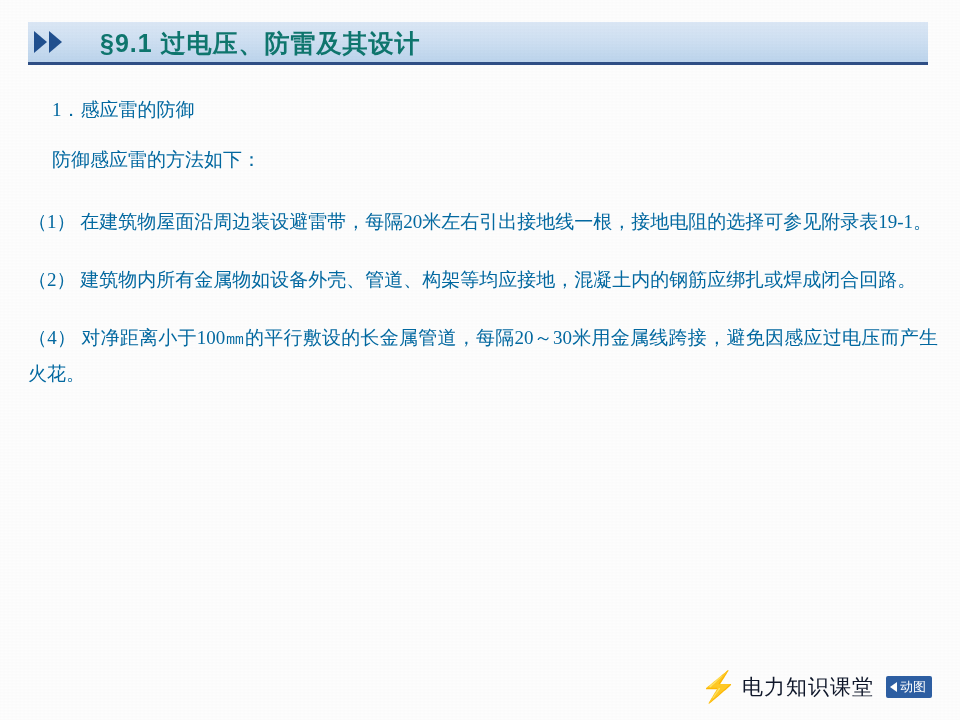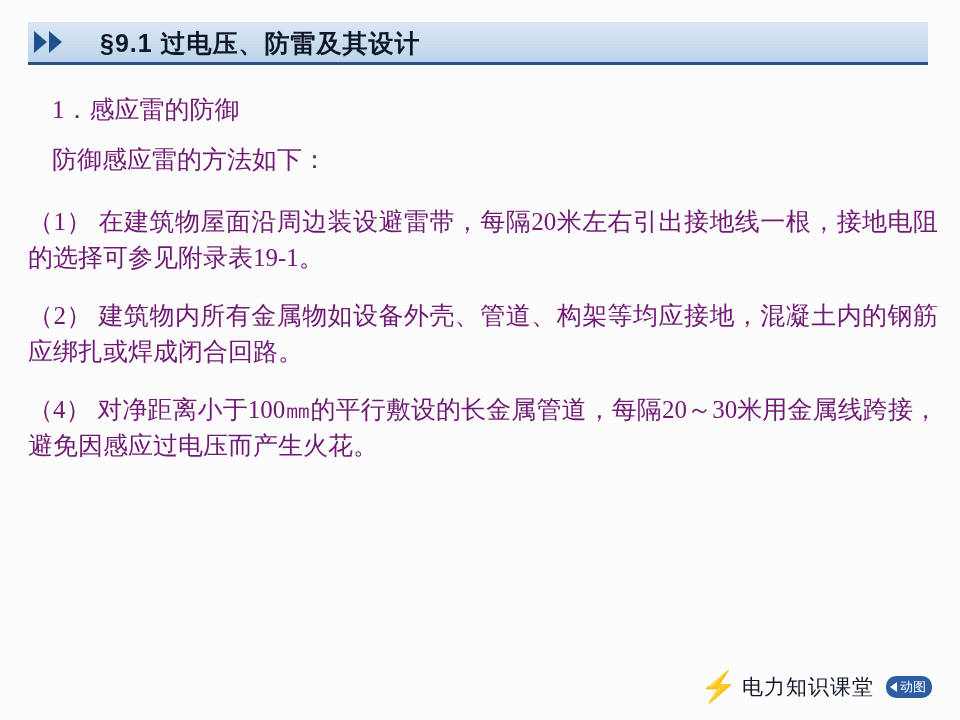--- a/index.html
+++ b/index.html
@@ -62,35 +62,35 @@
     border-bottom: 11px solid transparent;
     border-left: 13px solid #21508f;
   }
   .header-title {
     position: absolute;
     left: 100px;
     top: 5px;
     font-family: "Liberation Sans", "DejaVu Sans", sans-serif;
     font-size: 25px;
     font-weight: bold;
-    color: #0f172a;
+    color: #0f766e;
     letter-spacing: 1px;
     line-height: 32px;
     white-space: nowrap;
   }
   
   .content {
     position: absolute;
     left: 0;
     top: 78px;
     width: 960px;
   }
   .line {
-    font-size: 25px;
-    color: #701a75;
+    font-size: 19px;
+    color: #0369a1;
     line-height: 36px;
     font-family: "Liberation Serif", "DejaVu Serif", serif;
   }
   .indent-1 {
     margin: 14px 0 0 52px;
     width: 860px;
   }
   .para {
     margin: 22px 0 0 28px;
     width: 910px;
@@ -132,21 +132,21 @@
   .logo-badge {
     margin-left: 4px;
     display: inline-flex;
     align-items: center;
     gap: 3px;
     background: #2e5fa3;
     color: #ffffff;
     font-family: "Liberation Sans", "DejaVu Sans", sans-serif;
     font-size: 13px;
     padding: 2px 6px 2px 4px;
-    border-radius: 10px;
+    border-radius: 2px;
     white-space: nowrap;
   }
   .logo-badge .tri {
     width: 0;
     height: 0;
     border-top: 5px solid transparent;
     border-bottom: 5px solid transparent;
     border-right: 7px solid #ffffff;
   }
   

